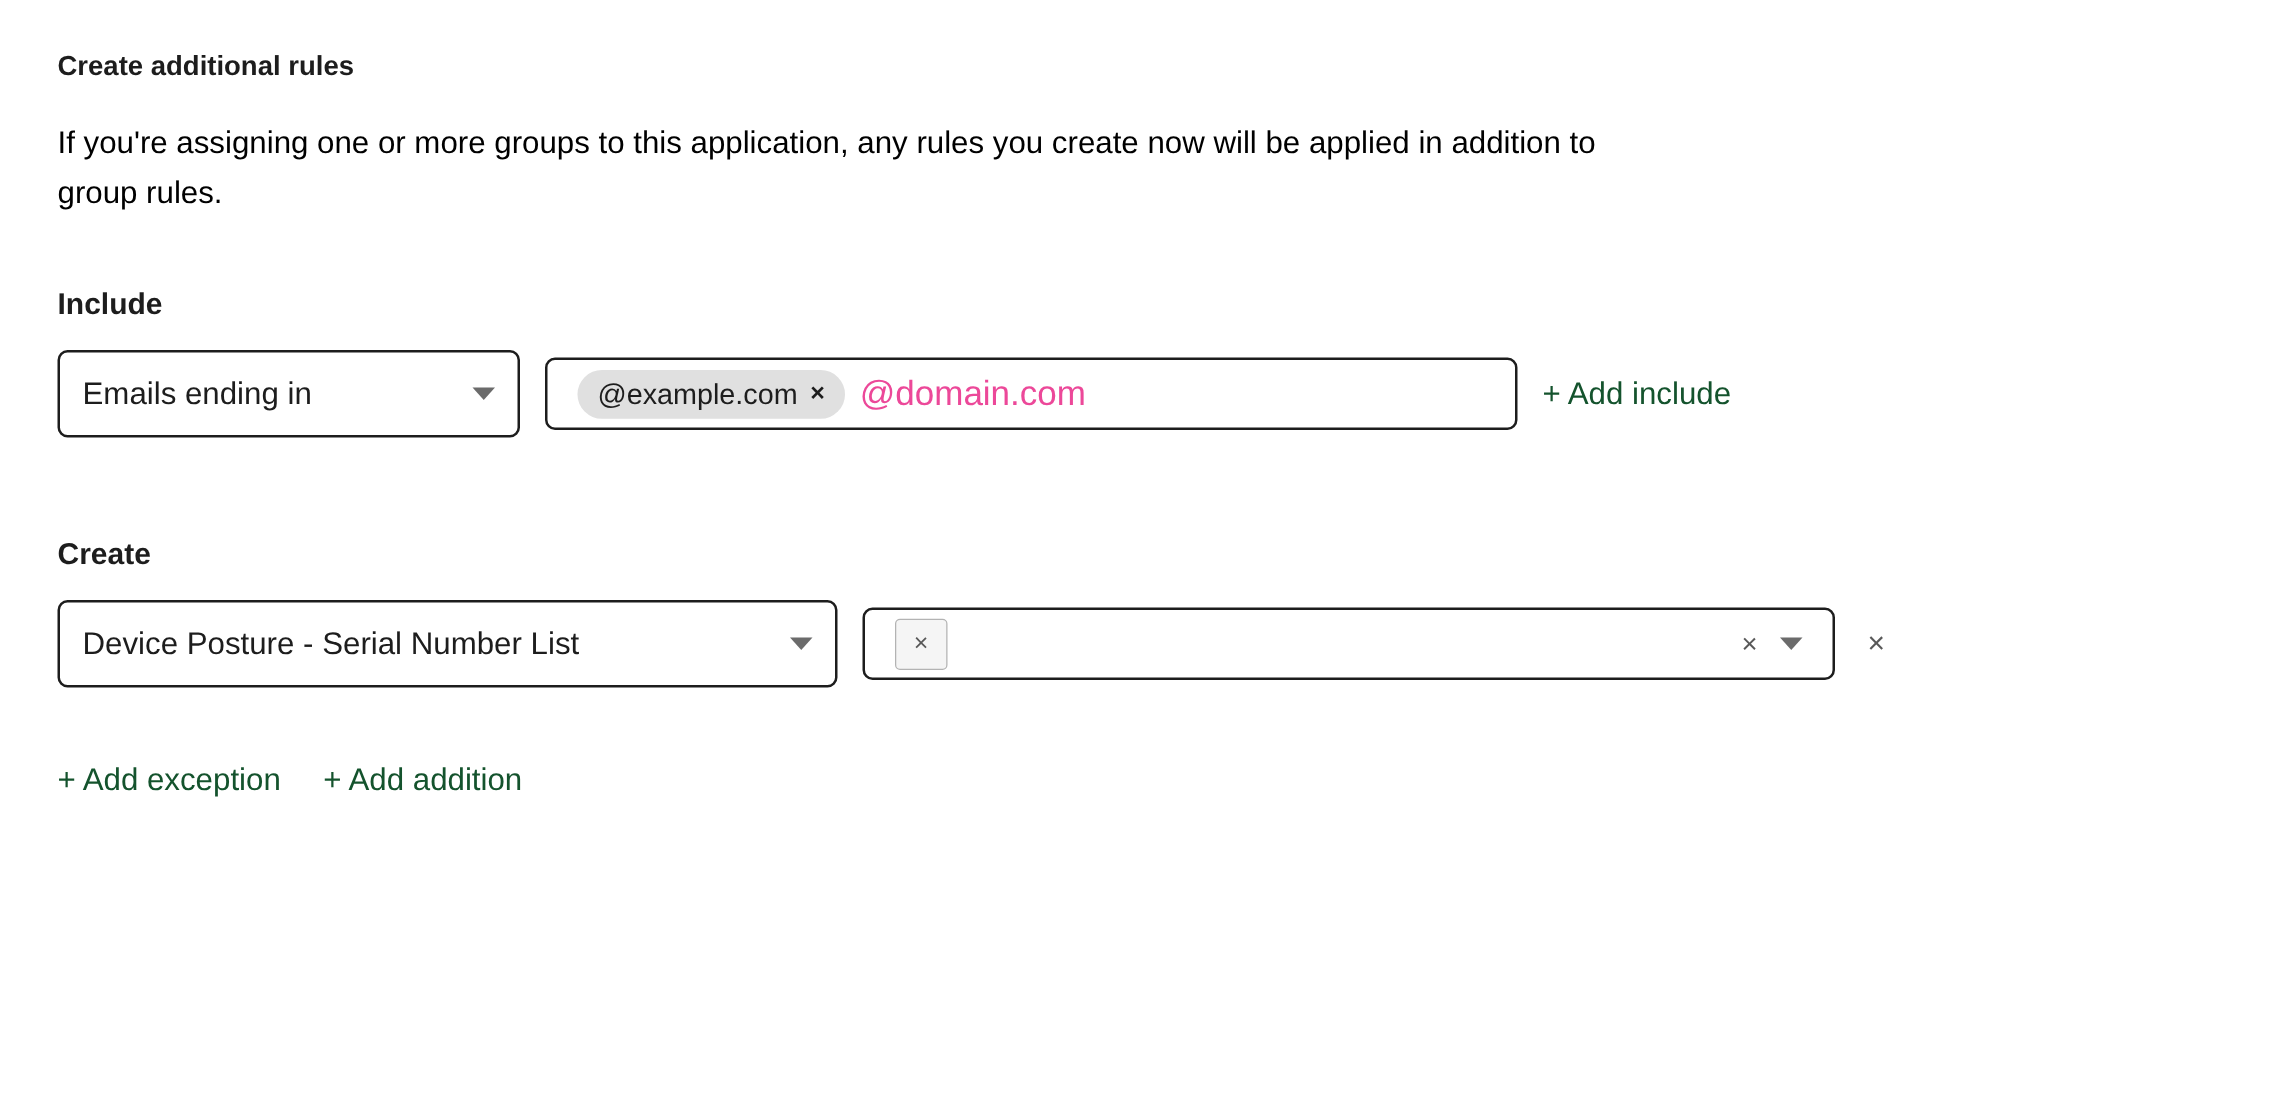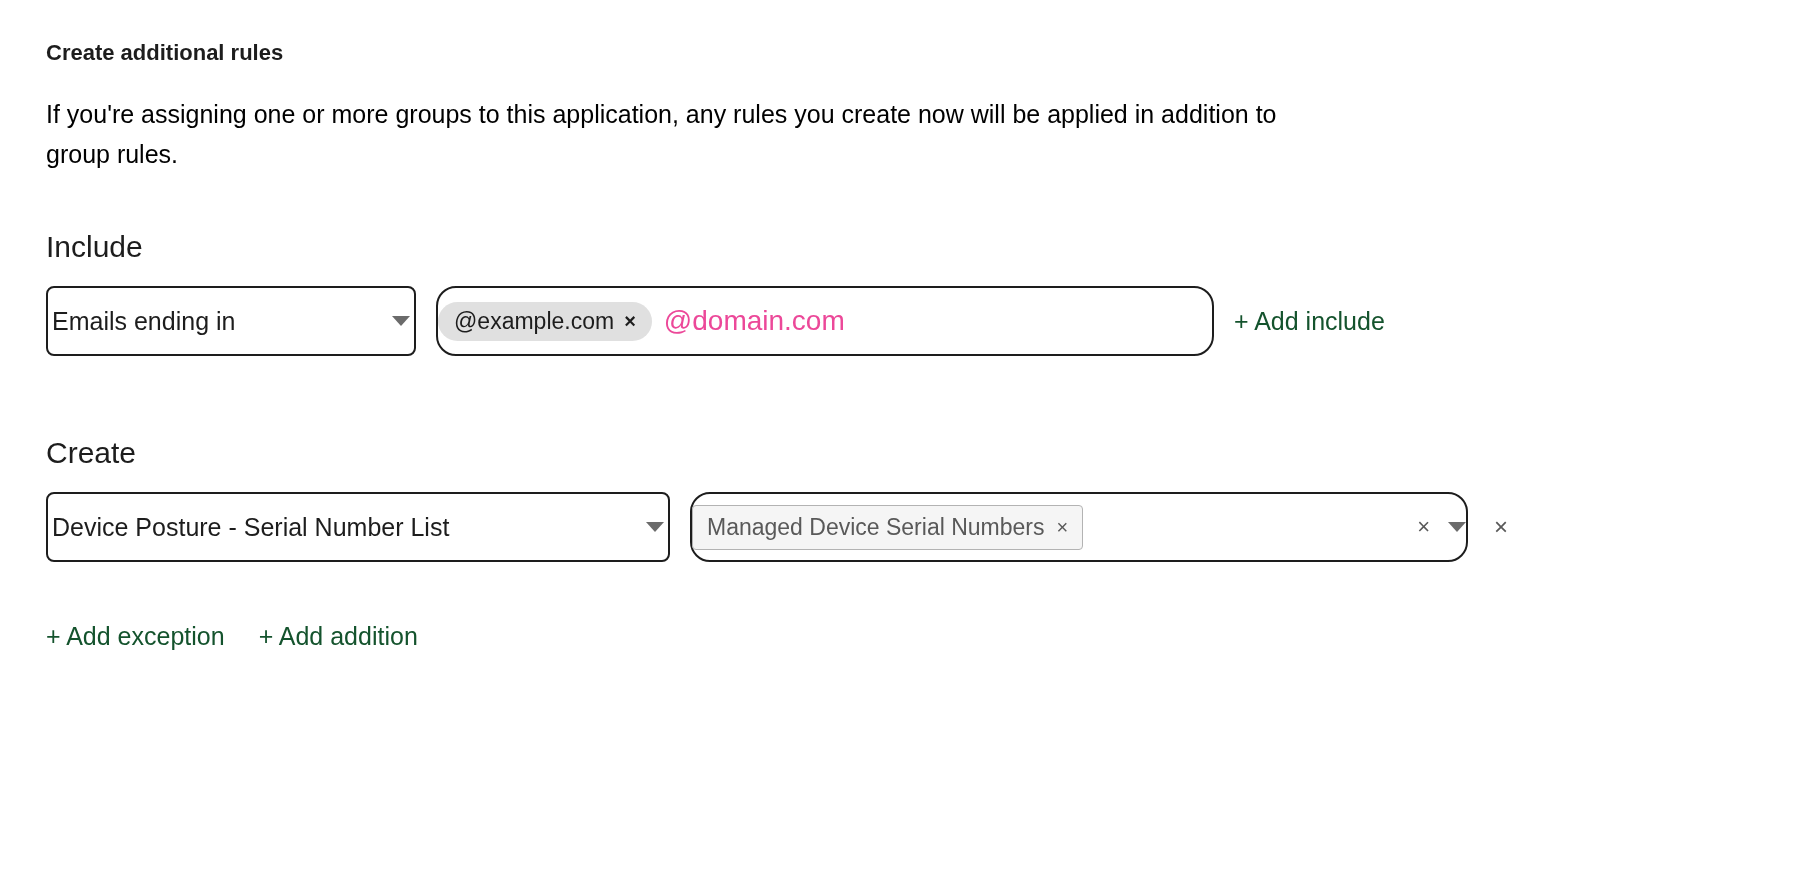--- a/index.html
+++ b/index.html
@@ -20,39 +20,39 @@
       margin-bottom: 28px;
     }
     .page-description {
       font-size: 25px;
       line-height: 1.6;
       color: #000000;
       margin-bottom: 56px;
       max-width: 1280px;
     }
     .section-label {
-      font-size: 30px;
-      font-weight: 400;
+      font-size: 24px;
+      font-weight: 700;
       margin-bottom: 22px;
       margin-top: 16px;
     }
     .rule-row {
       display: flex;
       align-items: center;
       gap: 20px;
       margin-bottom: 80px;
     }
     .select-box {
       display: flex;
       align-items: center;
       justify-content: space-between;
       border: 2px solid #1d1d1d;
       border-radius: 8px;
       height: 70px;
-      padding: 0 4px;
+      padding: 0 18px;
       background: #ffffff;
       cursor: pointer;
       font-size: 25px;
       color: #1d1d1d;
       gap: 20px;
     }
     .select-box.include {
       width: 370px;
     }
     .select-box.require {
@@ -62,23 +62,23 @@
       width: 0;
       height: 0;
       border-left: 9px solid transparent;
       border-right: 9px solid transparent;
       border-top: 10px solid #6b6b6b;
     }
     .tag-input-box {
       display: flex;
       align-items: center;
       border: 2px solid #1d1d1d;
-      border-radius: 20px;
-      height: 70px;
-      padding: 0 0;
+      border-radius: 8px;
+      height: 58px;
+      padding: 0 24px;
       background: #ffffff;
       gap: 12px;
     }
     .tag-input-box.include {
       width: 778px;
     }
     .tag-input-box.require {
       width: 778px;
       justify-content: space-between;
     }
@@ -176,21 +176,20 @@
 <div class="section-label">Create</div>
 
 <div class="rule-row" style="margin-bottom: 60px;">
   <div class="select-box require">
     <span>Device Posture - Serial Number List</span>
     <span class="caret-down"></span>
   </div>
 
   <div class="tag-input-box require">
     <span class="tag-chip">
-      <span>Managed Device Serial Numbers</span>
       <span class="remove">×</span>
     </span>
     <span class="tag-input-right">
       <span class="clear-x">×</span>
       <span class="caret-down"></span>
     </span>
   </div>
 
   <span class="remove-row-x">×</span>
 </div>

